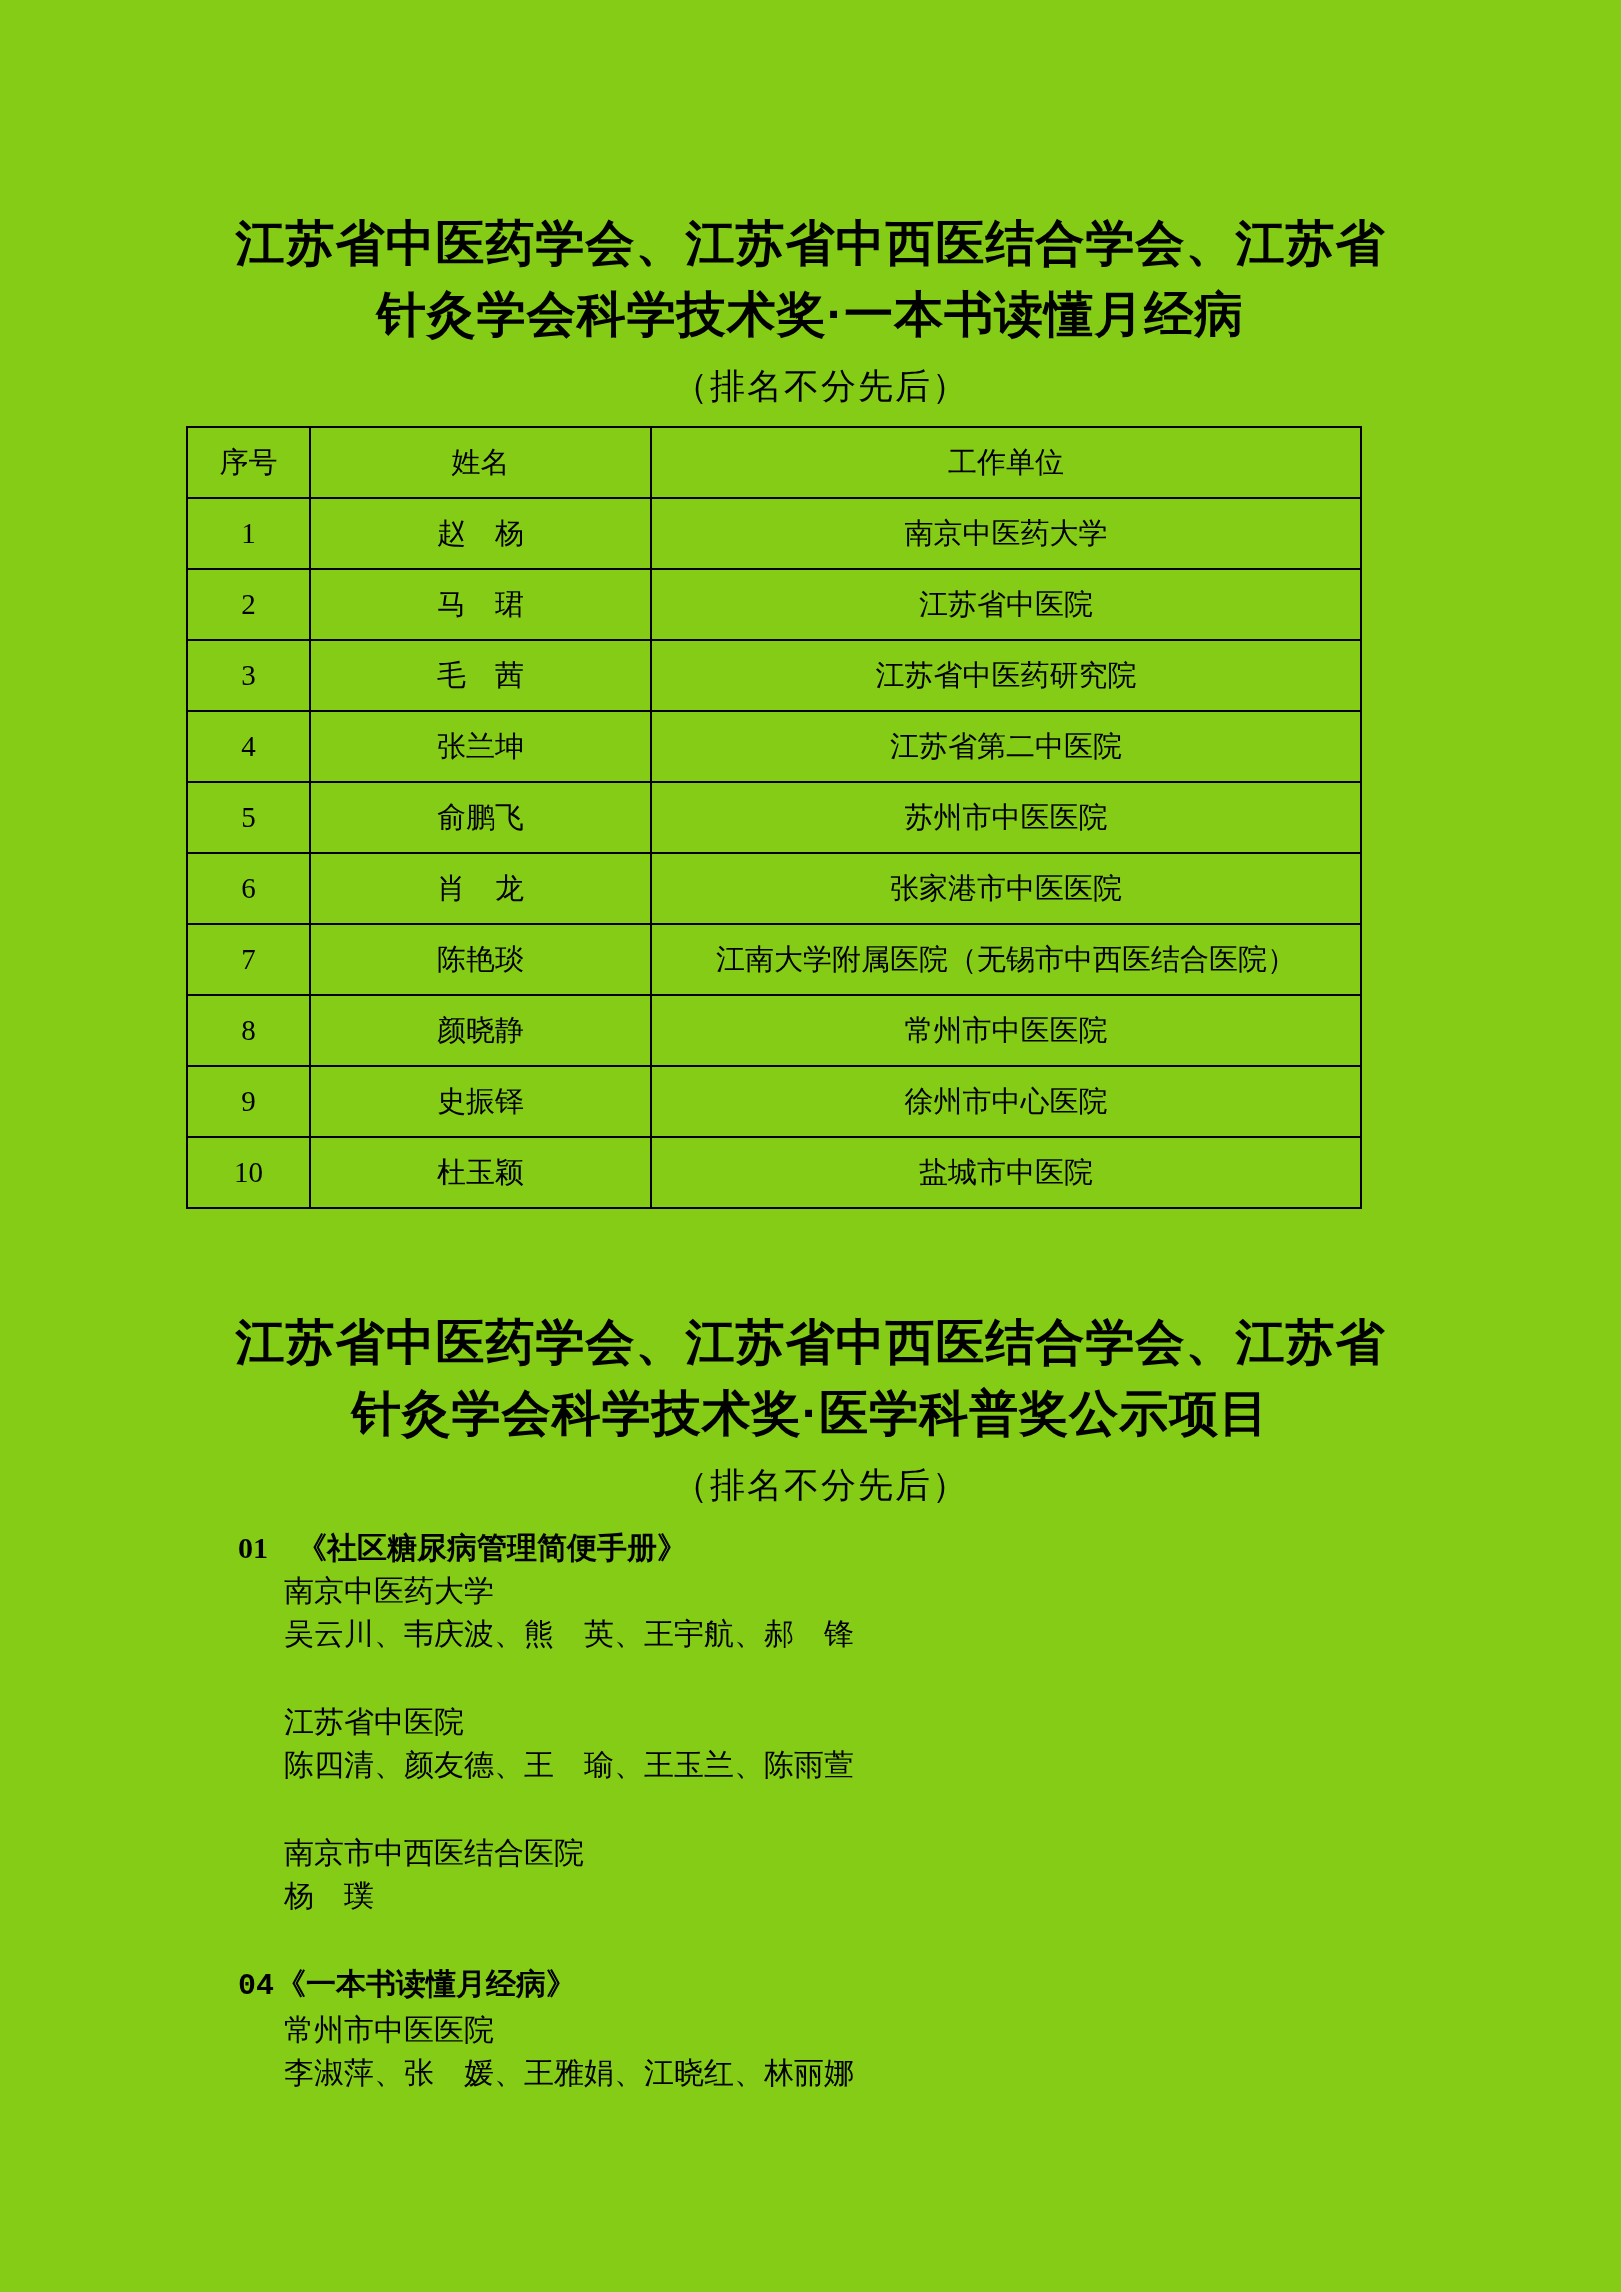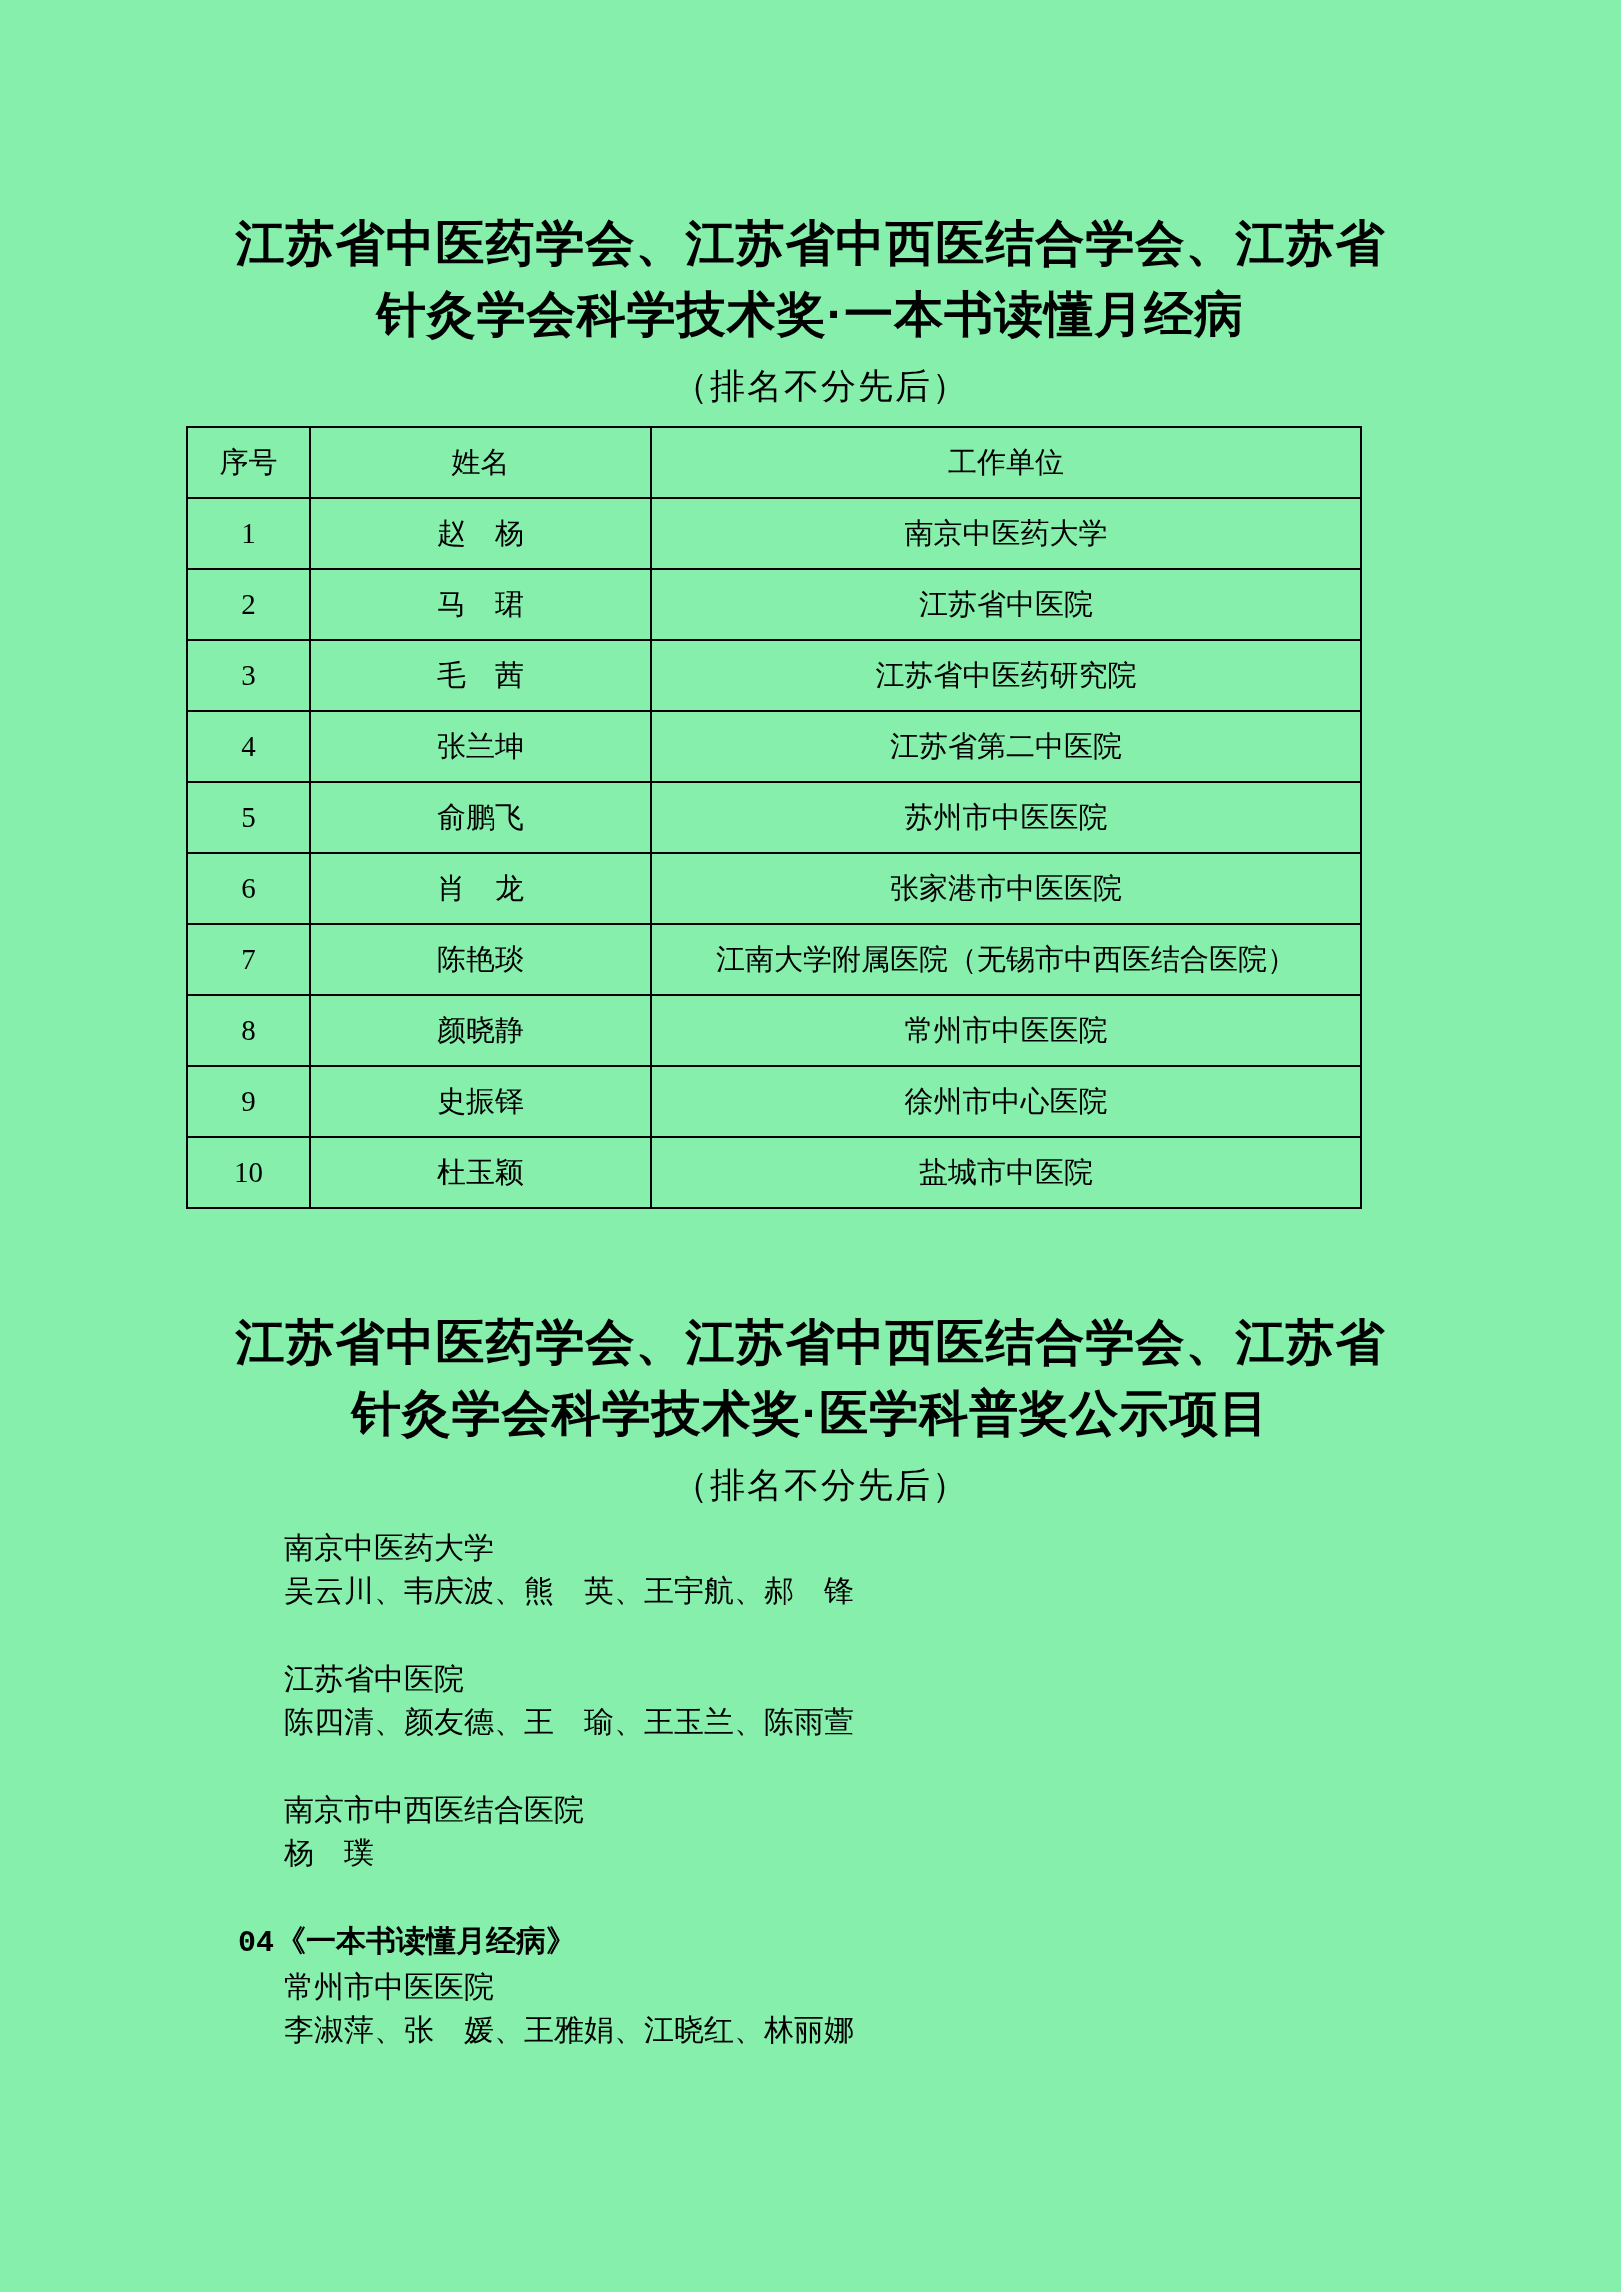--- a/index.html
+++ b/index.html
@@ -4,21 +4,21 @@
 <style>
   html, body {
     margin: 0;
     padding: 0;
     background: #ffffff;
   }
   .page {
     position: relative;
     width: 1621px;
     height: 2293px;
-    background: #86efac;
+    background: #84cc16;
     color: #000000;
     overflow: hidden;
     font-family: "Liberation Serif", serif;
   }
   .doc-title {
     margin: 0;
     padding: 0;
     text-align: center;
     font-family: "Liberation Sans", sans-serif;
     font-weight: bold;
@@ -164,20 +164,23 @@
 
   <h1 class="doc-title second">
     <span>江苏省中医药学会、江苏省中西医结合学会、江苏省</span><br>
     <span>针灸学会科学技术奖·医学科普奖公示项目</span>
   </h1>
   <div class="doc-subtitle">（排名不分先后）</div>
 
   <div class="items">
 
     <div class="item">
+      <div class="item-title-line">
+        <span class="item-no">01</span><span>《社区糖尿病管理简便手册》</span>
+      </div>
       <div class="item-org">南京中医药大学</div>
       <div class="item-authors">吴云川、韦庆波、熊　英、王宇航、郝　锋</div>
     </div>
 
     <div class="item">
       <div class="item-org">江苏省中医院</div>
       <div class="item-authors">陈四清、颜友德、王　瑜、王玉兰、陈雨萱</div>
     </div>
 
     <div class="item">

